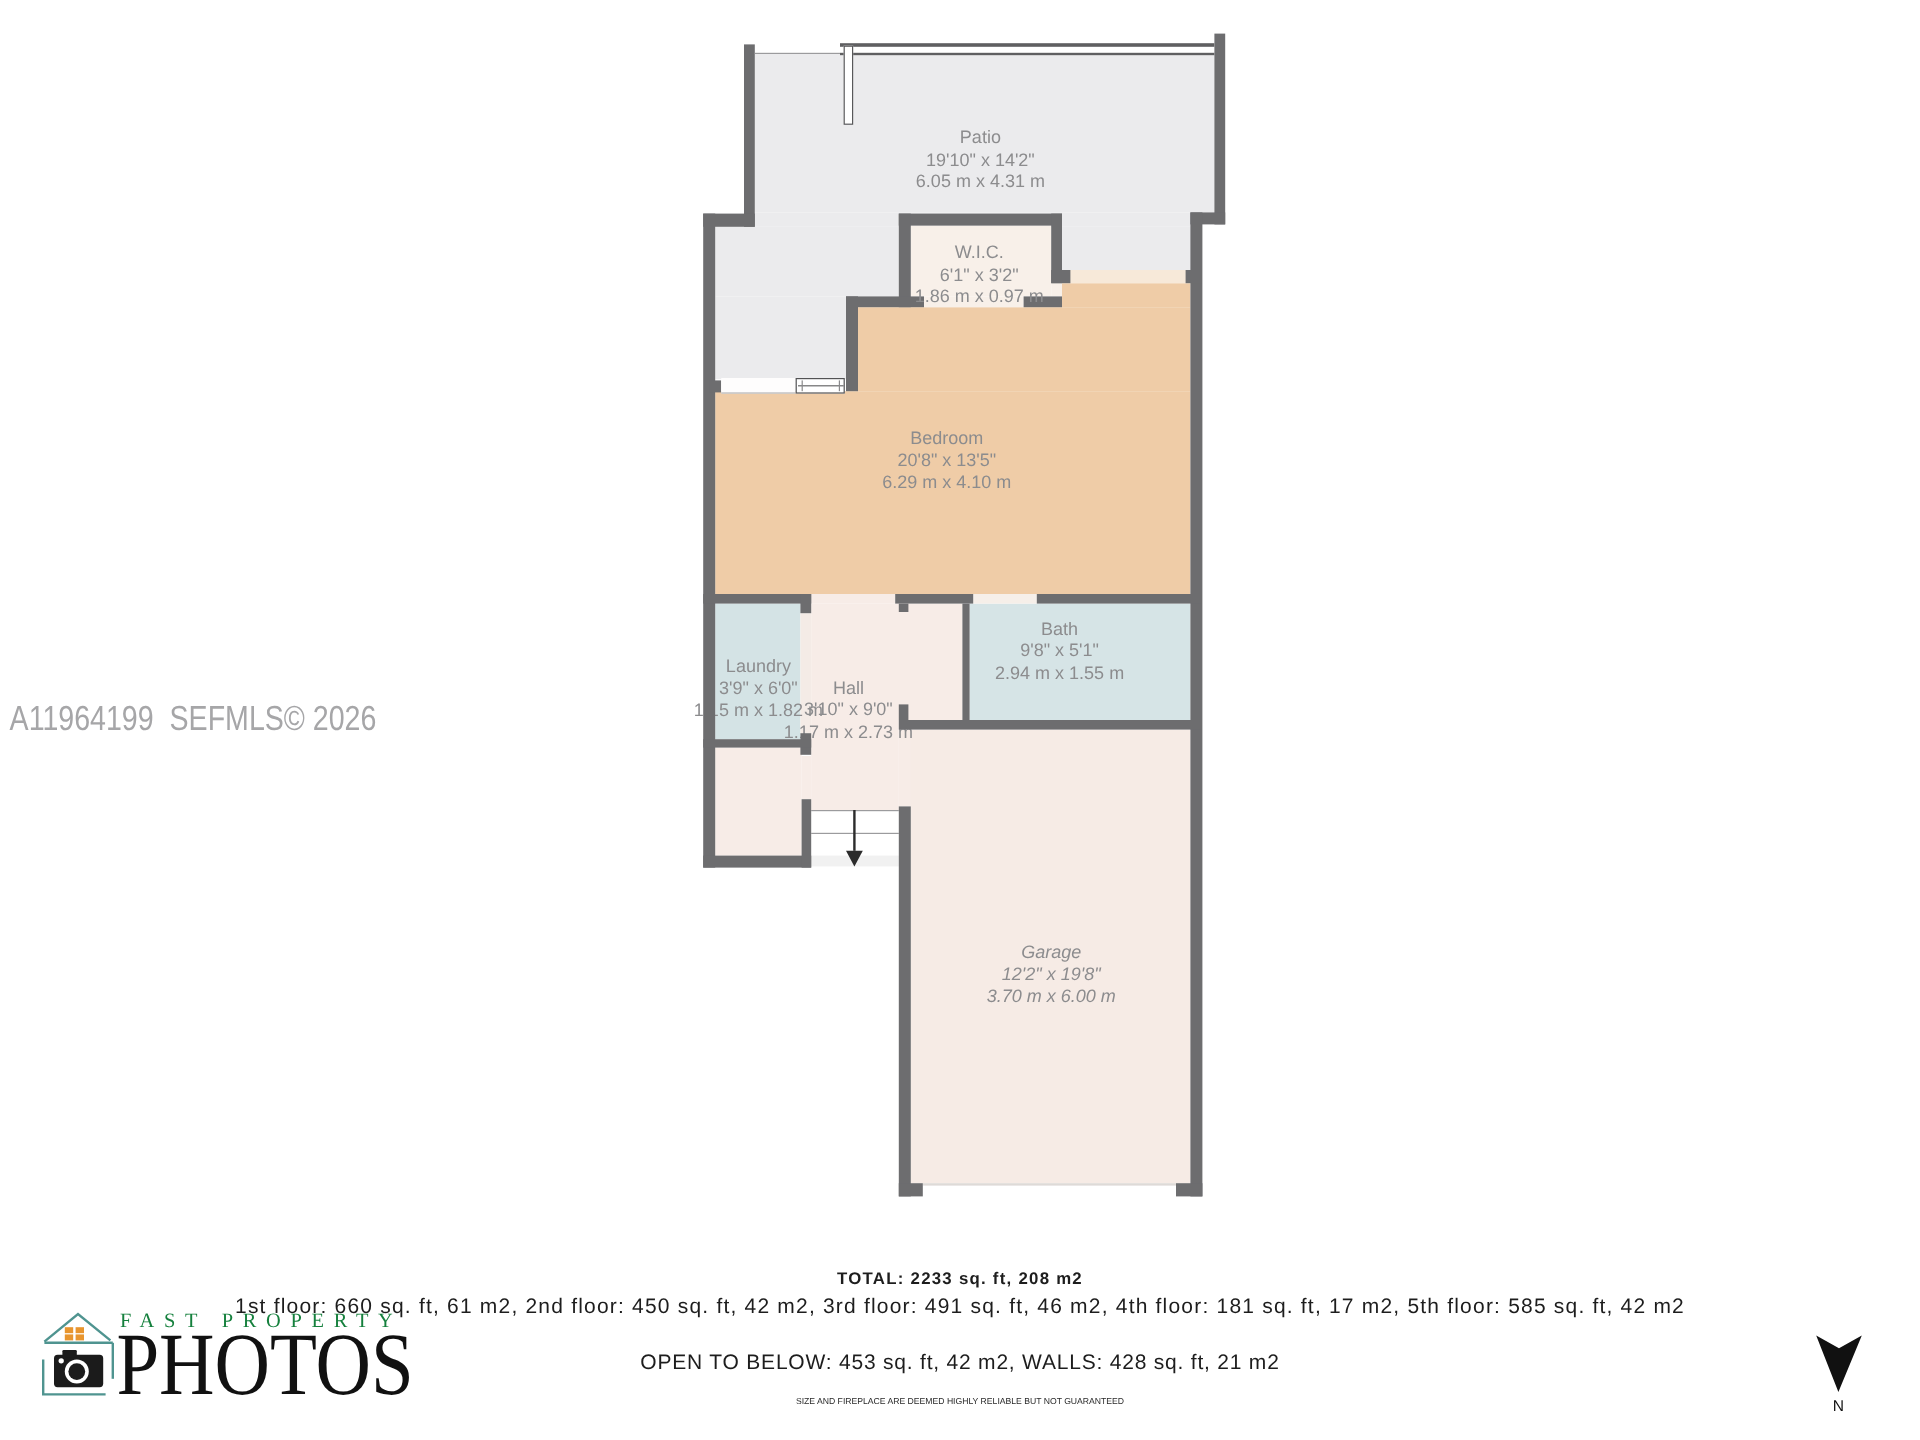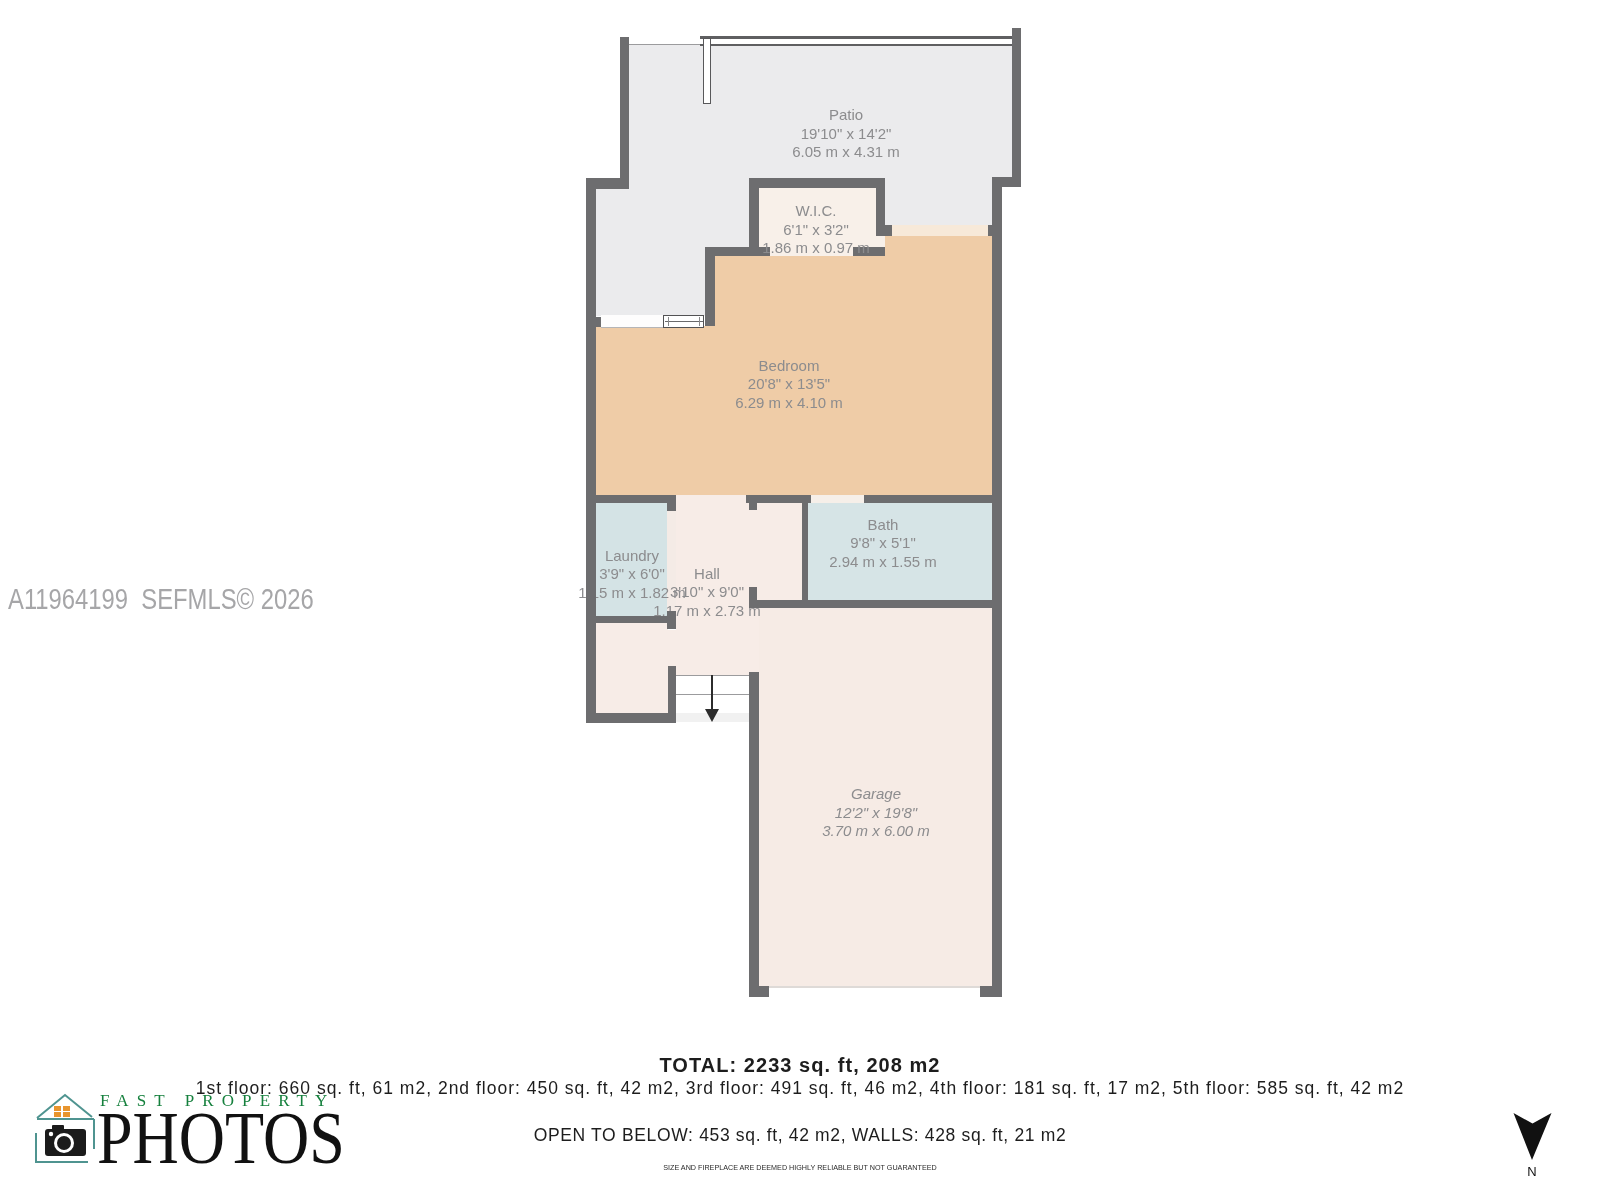--- a/index.html
+++ b/index.html
@@ -129,33 +129,33 @@
 <div class="wall" style="left:586px;top:616px;width:90px;height:7px;"></div>
 
 <div class="wall" style="left:668px;top:666px;width:8px;height:57px;"></div>
 
 <div class="wall" style="left:749px;top:672px;width:10px;height:325px;"></div>
 
 <div class="wall" style="left:749px;top:986px;width:20px;height:11px;"></div>
 
 <div class="wall" style="left:980px;top:986px;width:22px;height:11px;"></div>
 
-<div class="lbl" style="left:846px;top:106px;">Patio<br>19'10" x 14'2"<br>6.05 m x 4.31 m</div>
+<div class="lbl" style="left:817px;top:106px;">Patio<br>19'10" x 14'2"<br>6.05 m x 4.31 m</div>
 
 <div class="lbl" style="left:816px;top:202px;">W.I.C.<br>6'1" x 3'2"<br>1.86 m x 0.97 m</div>
 
 <div class="lbl" style="left:789px;top:356.5px;">Bedroom<br>20'8" x 13'5"<br>6.29 m x 4.10 m</div>
 
 <div class="lbl" style="left:883px;top:515.5px;">Bath<br>9'8" x 5'1"<br>2.94 m x 1.55 m</div>
 
 <div class="lbl" style="left:876px;top:785px;font-style:italic;">Garage<br>12'2" x 19'8"<br>3.70 m x 6.00 m</div>
 
 <div class="abs" style="left:8px;top:585px;font-size:29px;line-height:29px;color:#a6a6a8;white-space:pre;transform:scaleX(0.821);transform-origin:left top;">A11964199  SEFMLS© 2026</div>
 
-<div class="abs" style="left:0;top:1055px;width:1600px;text-align:center;font-size:20px;line-height:20px;font-weight:bold;letter-spacing:1.05px;color:#1d1d1d;">TOTAL: 2233 sq. ft, 208 m2</div>
+<div class="abs" style="left:0;top:1055px;width:1600px;text-align:center;font-size:14px;line-height:20px;font-weight:bold;letter-spacing:1.05px;color:#1d1d1d;">TOTAL: 2233 sq. ft, 208 m2</div>
 
 <div class="abs" style="left:0;top:1078px;width:1600px;text-align:center;font-size:17.5px;line-height:20px;letter-spacing:1.0px;color:#1d1d1d;">1st floor: 660 sq. ft, 61 m2, 2nd floor: 450 sq. ft, 42 m2, 3rd floor: 491 sq. ft, 46 m2, 4th floor: 181 sq. ft, 17 m2, 5th floor: 585 sq. ft, 42 m2</div>
 
 
 <div class="abs" style="left:0;top:1125px;width:1600px;text-align:center;font-size:17.5px;line-height:20px;letter-spacing:0.66px;color:#1d1d1d;">OPEN TO BELOW: 453 sq. ft, 42 m2, WALLS: 428 sq. ft, 21 m2</div>
 
 <div class="abs" style="left:0;top:1163px;width:1600px;text-align:center;font-size:7.2px;line-height:10px;letter-spacing:0px;color:#2a2a2a;">SIZE AND FIREPLACE ARE DEEMED HIGHLY RELIABLE BUT NOT GUARANTEED</div>
 
 <svg class="abs" style="left:30px;top:1090px;" width="70" height="80" viewBox="0 0 70 80">
   <polyline points="7,28 35,5 62,27" fill="none" stroke="#4f9490" stroke-width="2"></polyline>

